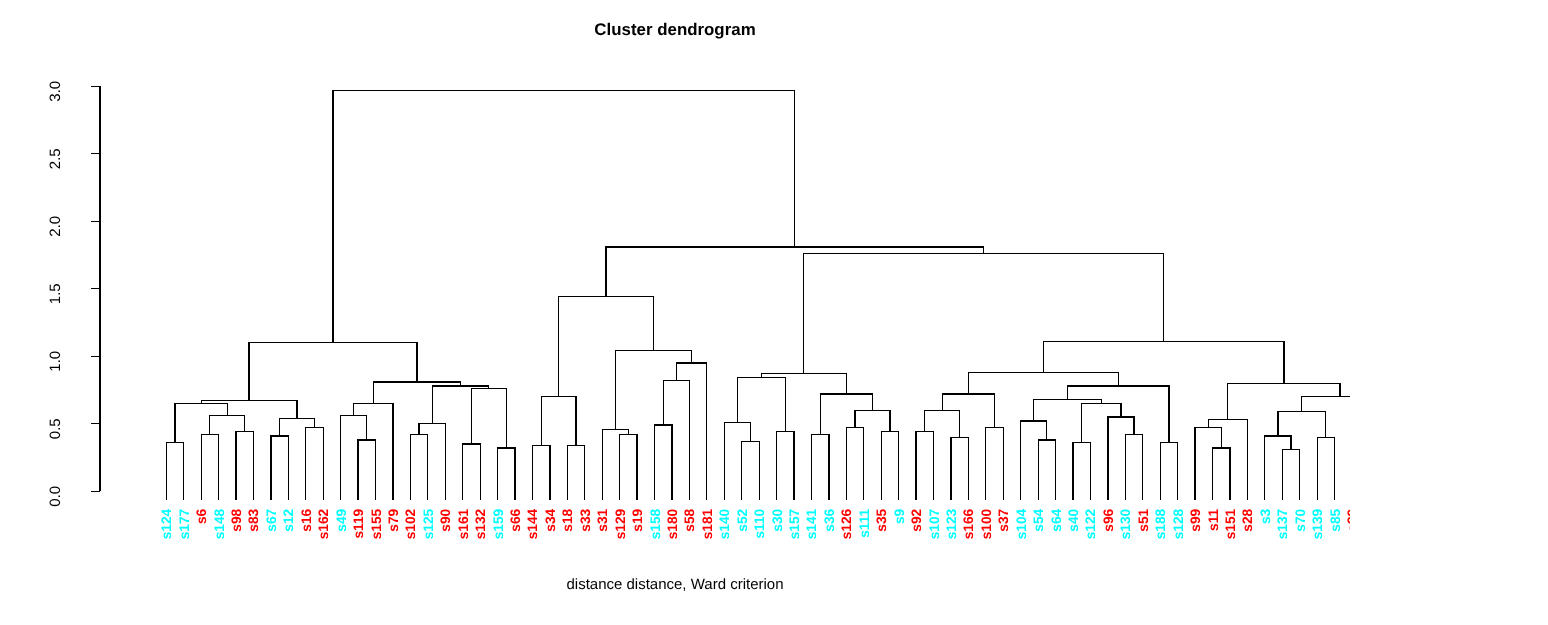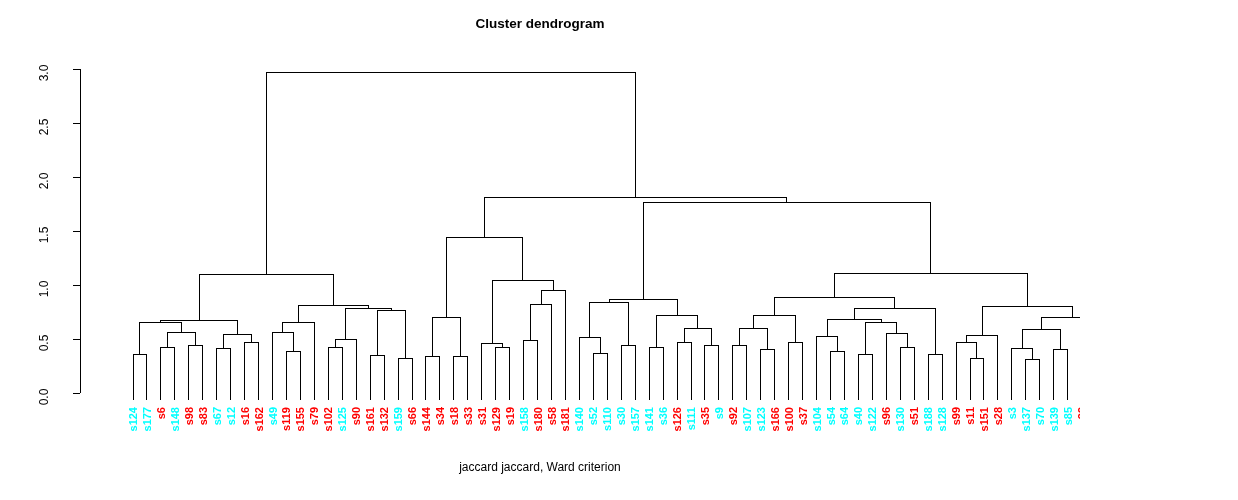--- a/index.html
+++ b/index.html
@@ -176,14 +176,14 @@
         <text transform="translate(1029.8,407) rotate(-90)" text-anchor="end" font-size="11" font-weight="bold" fill="#00FFFF">s137</text>
         <text transform="translate(1043.75,407) rotate(-90)" text-anchor="end" font-size="11" font-weight="bold" fill="#00FFFF">s70</text>
         <text transform="translate(1057.6999999999998,407) rotate(-90)" text-anchor="end" font-size="11" font-weight="bold" fill="#00FFFF">s139</text>
         <text transform="translate(1071.65,407) rotate(-90)" text-anchor="end" font-size="11" font-weight="bold" fill="#00FFFF">s85</text>
         <text transform="translate(1085.6,407) rotate(-90)" text-anchor="end" font-size="11" font-weight="bold" fill="#FF0000">s39</text>
         <text transform="translate(1099.55,407) rotate(-90)" text-anchor="end" font-size="11" font-weight="bold" fill="#00FFFF">s118</text>
         <text transform="translate(1113.5,407) rotate(-90)" text-anchor="end" font-size="11" font-weight="bold" fill="#FF0000">s77</text>
         <text transform="translate(1127.4499999999998,407) rotate(-90)" text-anchor="end" font-size="11" font-weight="bold" fill="#00FFFF">s91</text>
       </g>
     </svg>
-  <div class="caption">jaccard jaccard, Ward criterion</div>
+  <div class="caption">distance distance, Ward criterion</div>
 </div>
 
 </body></html>

